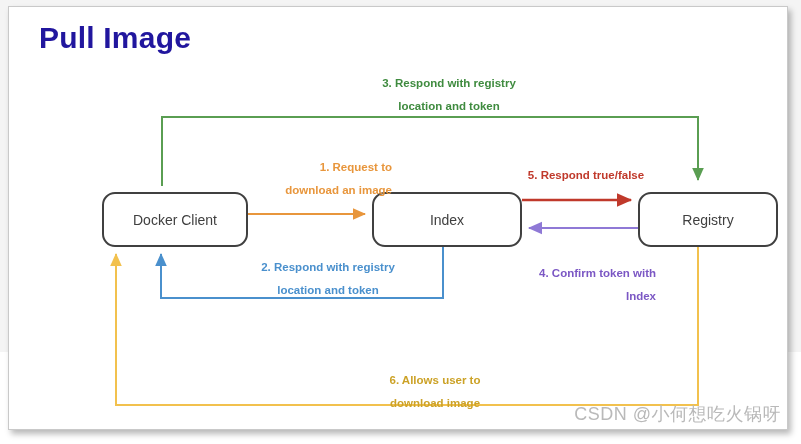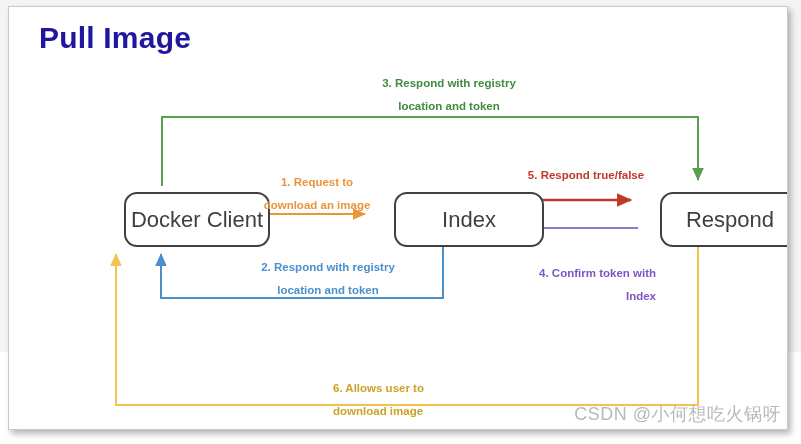--- a/index.html
+++ b/index.html
@@ -59,44 +59,43 @@
 
   
   .node {
     position: absolute;
     border: 2.5px solid #404040;
     border-radius: 13px;
     background: #ffffff;
     display: flex;
     align-items: center;
     justify-content: center;
-    font-size: 22px;
+    font-size: 14px;
     color: #3f3f3f;
     box-sizing: border-box;
     white-space: nowrap;
-    margin-left: 22px;
   }
   #node-docker { left: 93px;  top: 185px; width: 146px; height: 55px; }
   #node-index  { left: 363px; top: 185px; width: 150px; height: 55px; }
   #node-registry { left: 629px; top: 185px; width: 140px; height: 55px; }
 
   
   .step-label {
     position: absolute;
     font-size: 11.5px;
     font-weight: bold;
     line-height: 23px;
     white-space: pre-line;
   }
-  #label-1 { left: 233px; top: 164px; width: 150px; text-align: center; color: #e8963c; }
+  #label-1 { left: 233px; top: 149px; width: 150px; text-align: right; color: #e8963c; }
   #label-2 { left: 224px; top: 249px; width: 190px; text-align: center; color: #4a90cd; }
   #label-3 { left: 350px; top: 65px;  width: 180px; text-align: center; color: #3f8b3f; }
   #label-4 { left: 487px; top: 255px; width: 160px; text-align: right; color: #7b57c4; }
   #label-5 { left: 497px; top: 157px; width: 160px; text-align: center;   color: #c0392b; }
-  #label-6 { left: 324px; top: 362px; width: 170px; text-align: left; color: #ccа000; color: #cca227; margin-top: 8px; }
+  #label-6 { left: 341px; top: 362px; width: 170px; text-align: center; color: #ccа000; color: #cca227; }
 
   
   #watermark {
     position: absolute;
     right: 6px;
     bottom: 3px;
     font-size: 18px;
     color: #b9b9b9;
     white-space: nowrap;
     letter-spacing: 0.5px;
@@ -142,21 +141,21 @@
 
       <path d="M434,240 L434,291 L152,291 L152,247" fill="none" stroke="#4a90cd" stroke-width="2" marker-end="url(#ah-blue)"></path>
 
       <path d="M689,240 L689,398 L107,398 L107,247" fill="none" stroke="#f2c14e" stroke-width="2" marker-end="url(#ah-yellow)"></path>
     </svg>
 
     <div class="node" id="node-docker">Docker Client</div>
 
     <div class="node" id="node-index">Index</div>
 
-    <div class="node" id="node-registry">Respond</div>
+    <div class="node" id="node-registry">Registry</div>
 
     <div class="step-label" id="label-1">1. Request to
 download an image</div>
 
     <div class="step-label" id="label-2">2. Respond with registry
 location and token</div>
 
     <div class="step-label" id="label-3">3. Respond with registry
 location and token</div>
 

